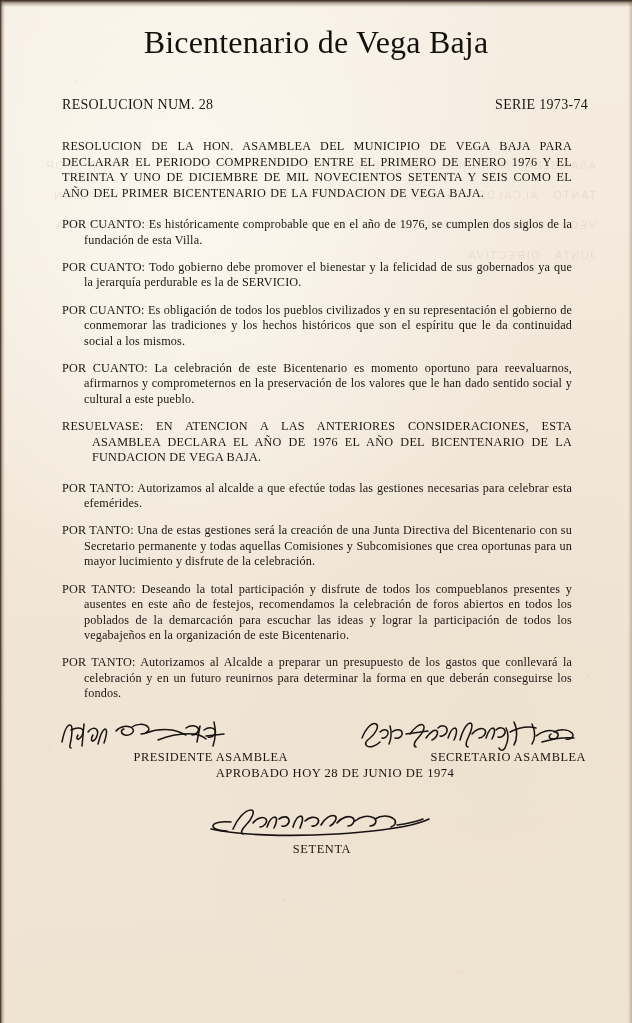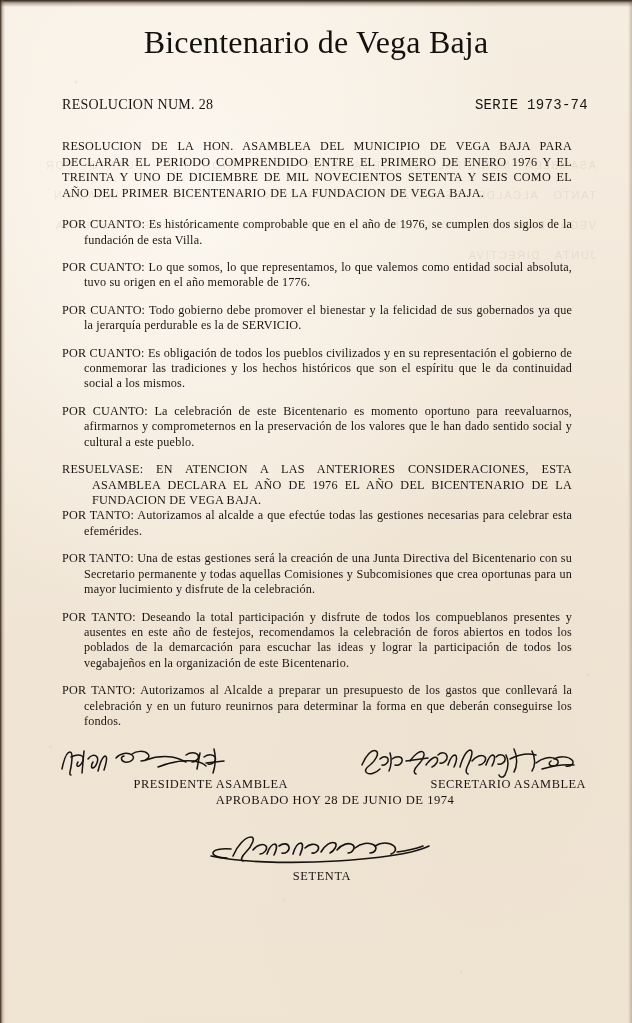--- a/index.html
+++ b/index.html
@@ -103,21 +103,21 @@
   
   .res-row {
     display: flex;
     align-items: flex-start;
     margin: 36px 0 0 0;
     padding: 0 44px 0 62px;
     font-size: 14px;
     letter-spacing: 0.3px;
   }
   .res-num { flex: 0 0 auto; }
-  .res-serie { margin-left: auto; font-family: Liberation Mono, monospace; }
+  .res-serie { margin-left: auto; }
 
   
   .body-block {
     margin: 26px 0 0 0;
     padding: 0 60px 0 62px;
   }
   .para {
     font-size: 12.2px;
     line-height: 1.265;
     text-align: justify;
@@ -132,21 +132,21 @@
   }
   .para.preamble {
     margin-bottom: 16px;
     letter-spacing: 0.25px;
     word-spacing: 1px;
   }
   .para.resuelvase {
     padding-left: 30px;
     text-indent: -30px;
     letter-spacing: 0.25px;
-    margin-bottom: 0;
+    margin-bottom: 15px;
   }
   .lbl { white-space: nowrap; }
 
   
   .sig-area {
     position: relative;
     margin-top: 16px;
     padding: 0 46px 0 58px;
   }
   .sig-row {
@@ -209,24 +209,20 @@
 
     <div class="body-block">
 
       <p class="para preamble">RESOLUCION DE LA HON. ASAMBLEA DEL MUNICIPIO DE VEGA BAJA PARA DECLARAR EL PERIODO COMPRENDIDO ENTRE EL PRIMERO DE ENERO 1976 Y EL TREINTA Y UNO DE DICIEMBRE DE MIL NOVECIENTOS SETENTA Y SEIS COMO EL AÑO DEL PRIMER BICENTENARIO DE LA FUNDACION DE VEGA BAJA.</p>
 
       <p class="para hang">
         <span class="lbl">POR CUANTO:</span>
         <span>Es históricamente comprobable que en el año de 1976, se cumplen dos siglos de la fundación de esta Villa.</span>
       </p>
 
-      <p class="para hang">
-        <span class="lbl">POR CUANTO:</span>
-        <span>Lo que somos, lo que representamos, lo que valemos como entidad social absoluta, tuvo su origen en el año memorable de 1776.</span>
-      </p>
 
       <p class="para hang">
         <span class="lbl">POR CUANTO:</span>
         <span>Todo gobierno debe promover el bienestar y la felicidad de sus gobernados ya que la jerarquía perdurable es la de SERVICIO.</span>
       </p>
 
       <p class="para hang">
         <span class="lbl">POR CUANTO:</span>
         <span>Es obligación de todos los pueblos civilizados y en su representación el gobierno de conmemorar las tradiciones y los hechos históricos que son el espíritu que le da continuidad social a los mismos.</span>
       </p>

